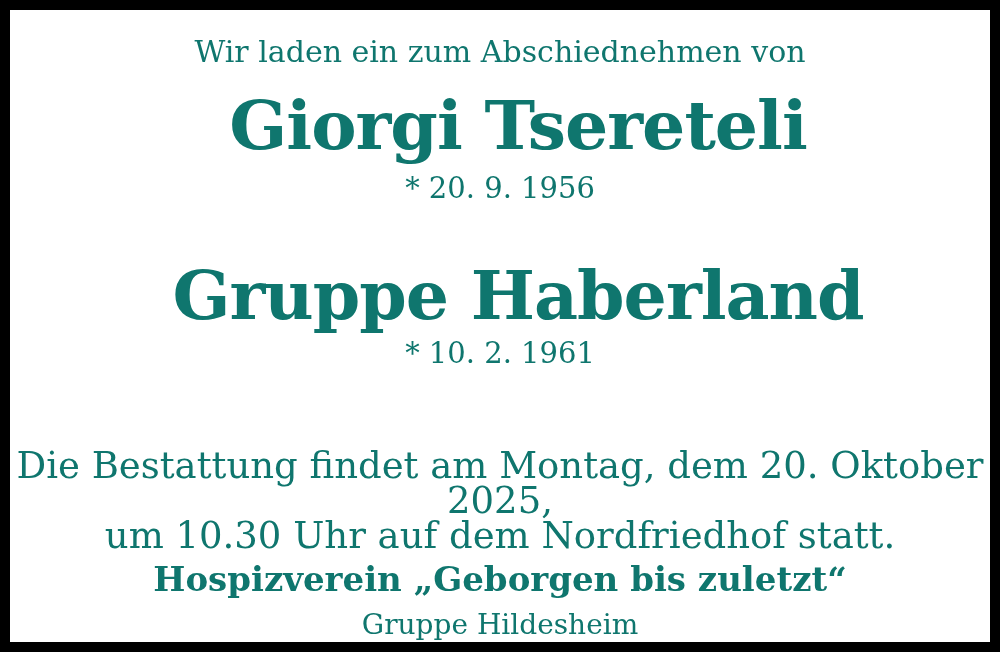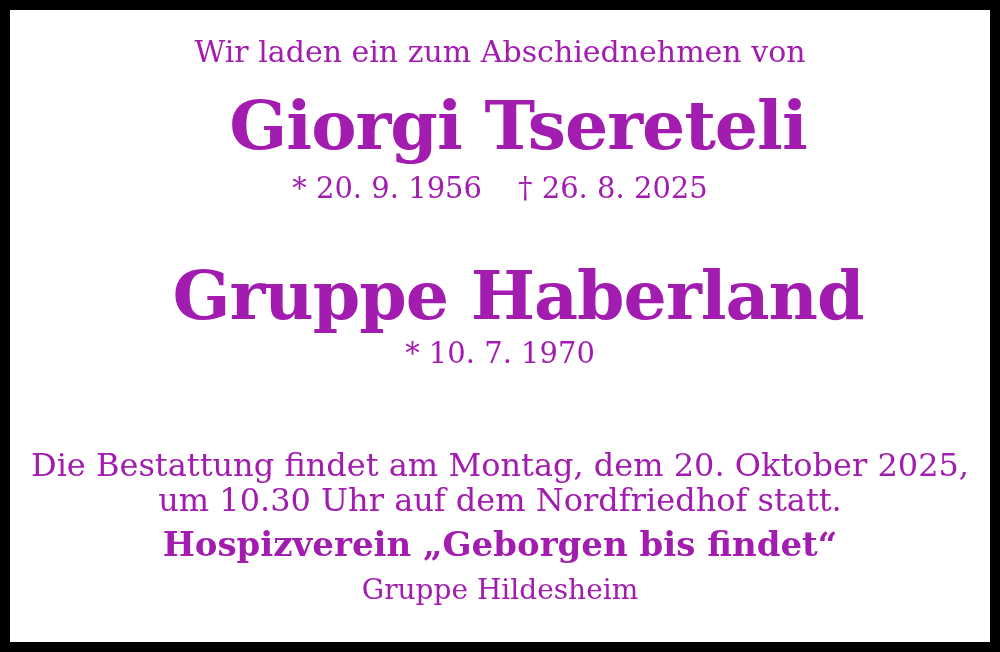--- a/index.html
+++ b/index.html
@@ -9,21 +9,21 @@
   }
   .notice {
     position: relative;
     width: 1000px;
     height: 652px;
     box-sizing: border-box;
     background: #ffffff;
     border: 10px solid #000000;
     overflow: hidden;
     font-family: "DejaVu Serif", "Liberation Serif", serif;
-    color: #a21caf;
+    color: #0f766e;
   }
   .inner {
     width: 100%;
     height: 100%;
     text-align: center;
   }
   .intro {
     margin: 27px 0 0 0;
     font-size: 30px;
     line-height: 1;
@@ -46,21 +46,21 @@
     line-height: 1;
   }
   .dates-2 {
     margin-top: 10px;
   }
   .name-2 {
     margin-top: 58px;
   }
   .funeral {
     margin: 80px 0 4px 0;
-    font-size: 32px;
+    font-size: 37px;
     line-height: 35px;
     font-weight: normal;
   }
   .org {
     margin: 9px 0 0 0;
     font-size: 34px;
     line-height: 1;
     font-weight: bold;
   }
   .group {
@@ -75,32 +75,31 @@
 
 <div class="notice">
   <div class="inner">
 
     <p class="intro">Wir laden ein zum Abschiednehmen von</p>
 
     <h1 class="name name-1">Giorgi Tsereteli</h1>
 
     <div class="dates dates-1">
       <span>* 20. 9. 1956</span>
-      <span>† 26. 8. 2025</span>
     </div>
 
     <h1 class="name name-2">Gruppe Haberland</h1>
 
     <div class="dates dates-2">
-      <span>* 10. 7. 1970</span>
+      <span>* 10. 2. 1961</span>
     </div>
 
     <p class="funeral">
       <span>Die Bestattung findet am Montag, dem 20. Oktober 2025,</span><br>
       <span>um 10.30 Uhr auf dem Nordfriedhof statt.</span>
     </p>
 
-    <p class="org">Hospizverein „Geborgen bis findet“</p>
+    <p class="org">Hospizverein „Geborgen bis zuletzt“</p>
 
     <p class="group">Gruppe Hildesheim</p>
 
   </div>
 </div>
 
 </body></html>

